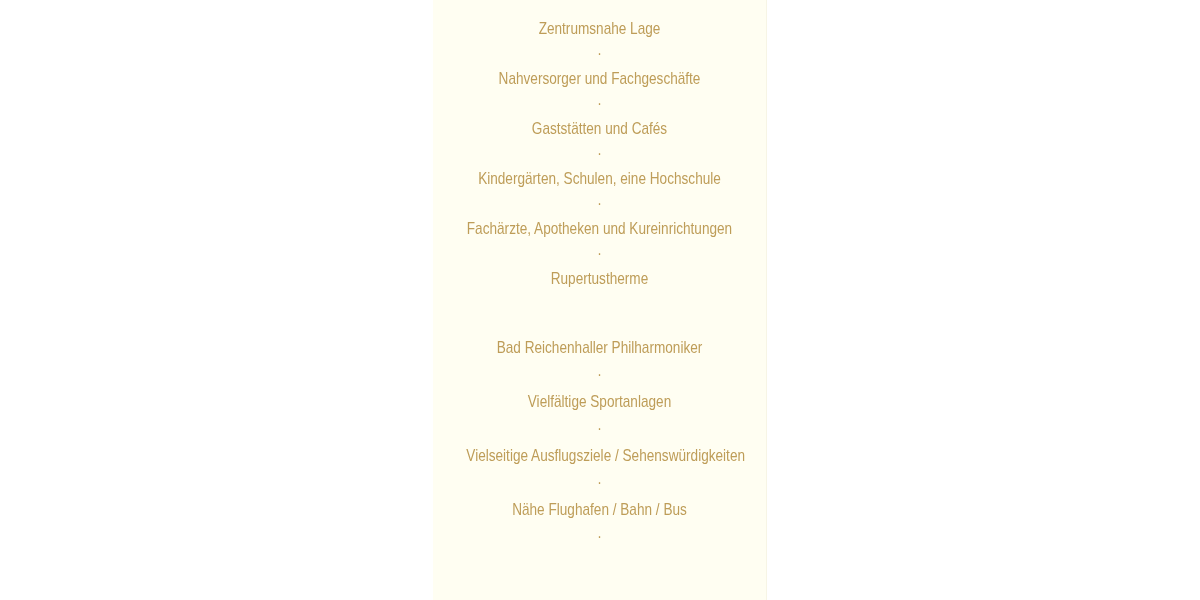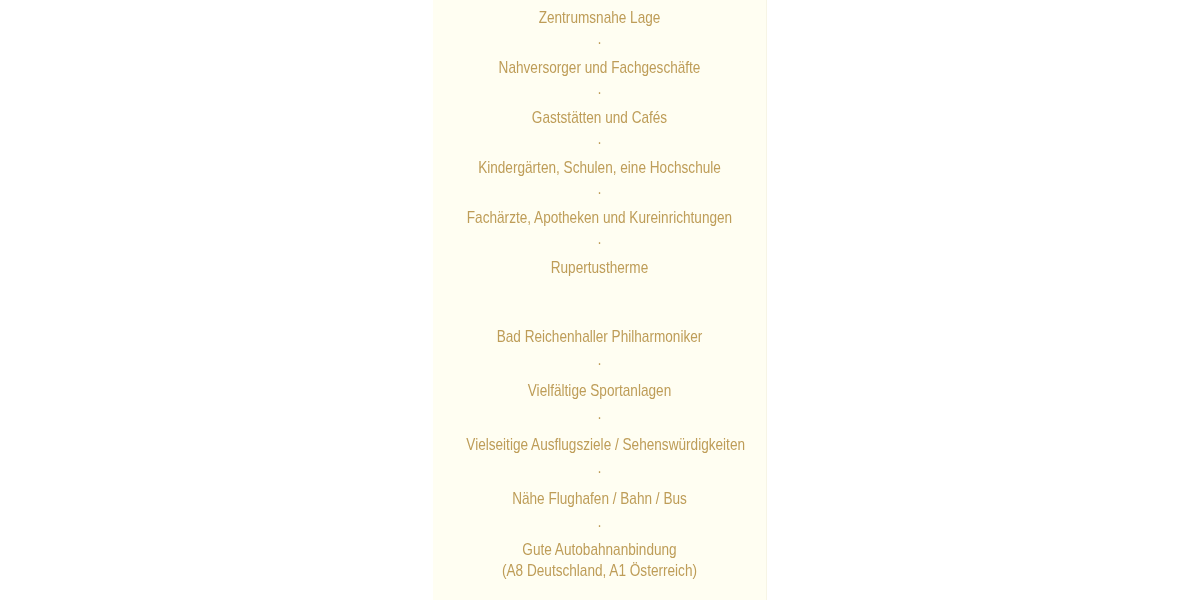--- a/index.html
+++ b/index.html
@@ -14,21 +14,21 @@
     width: 1200px;
     height: 600px;
     background: #FFFFFF;
   }
   .panel {
     width: 334px;
     height: 600px;
     margin: 0 auto;
     background: #FFFEF2;
     border-right: 1px solid rgba(190, 180, 140, 0.12);
-    padding-top: 5px;
+    padding-top: 16px;
   }
   .line {
     display: block;
     width: 100%;
     text-align: center;
     color: #BE9D58;
     font-size: 17px;
     line-height: 25px;
     height: 25px;
     white-space: nowrap;
@@ -74,20 +74,16 @@
 
     <div class="group-b">
       <div class="line">Bad Reichenhaller Philharmoniker</div>
       <div class="line dot">·</div>
       <div class="line">Vielfältige Sportanlagen</div>
       <div class="line dot">·</div>
       <div class="line">Vielseitige Ausflugsziele / Sehenswürdigkeiten</div>
       <div class="line dot">·</div>
       <div class="line">Nähe Flughafen / Bahn / Bus</div>
       <div class="line dot">·</div>
-      <div class="final-item">
-        <div class="line">Gute Autobahnanbindung</div>
-        <div class="line">(A8 Deutschland, A1 Österreich)</div>
-      </div>
     </div>
 
   </div>
 </div>
 
 </body></html>

